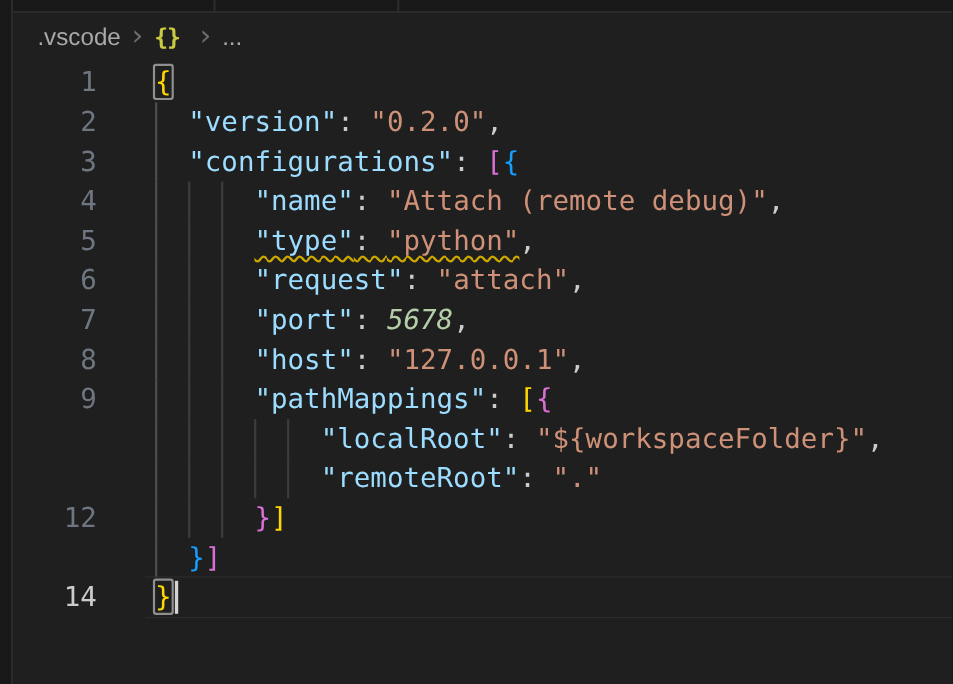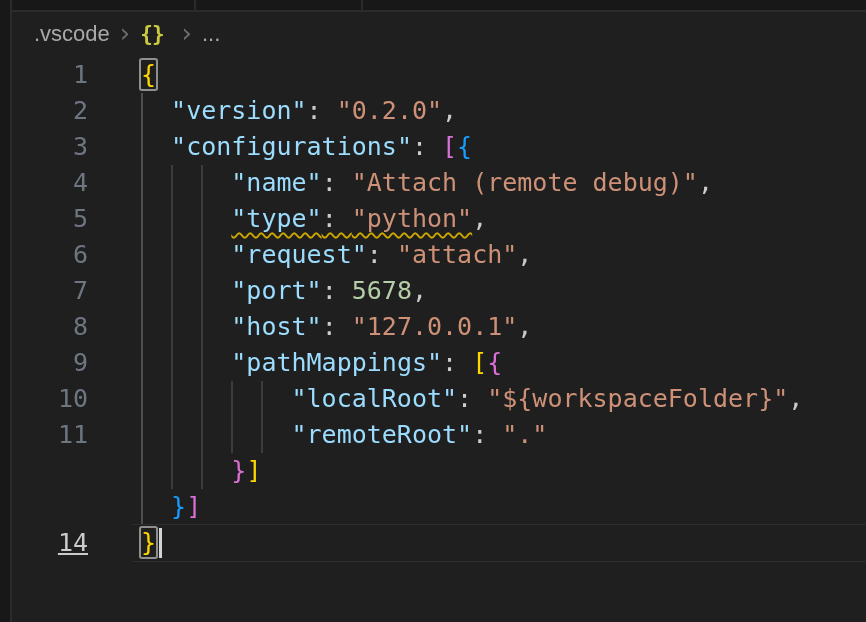--- a/index.html
+++ b/index.html
@@ -37,32 +37,32 @@
   .code-line { position:relative; height:36px; }
   .code-line.active::before {
     content:""; position:absolute; left:132px; right:0; top:-1px; bottom:-1px;
     border-top:1.5px solid #2d2d2d; border-bottom:1.5px solid #2d2d2d;
   }
   .gutter-num {
     position:absolute; left:0; top:0; width:88px; height:36px;
     text-align:right; color:#6e7681; line-height:36px;
     font-family:"DejaVu Sans Mono", monospace; font-size:25px;
   }
-  .code-line.active .gutter-num { color:#cccccc;text-decoration:underline; }
+  .code-line.active .gutter-num { color:#cccccc; }
   .line-content {
     position:absolute; left:141px; top:0; right:0; height:36px;
     white-space:pre; line-height:36px;
     font-family:"DejaVu Sans Mono", monospace; font-size:25px; color:#cccccc;
   }
   .indent-guide { position:absolute; top:0; bottom:0; width:1.5px; background:#3c3c3d; }
   .indent-guide.first { background:#4e4e50; }
 
   .tok.k  { color:#9cdcfe; }
   .tok.s  { color:#ce9178; }
-  .tok.n  { color:#b5cea8; }
+  .tok.n  { color:#b5cea8;font-style:italic; }
   .tok.p  { color:#cccccc; }
   .tok.g1 { color:#ffd700; }
   .tok.g2 { color:#da70d6; }
   .tok.g3 { color:#179fff; }
 
   .bracket-box { box-shadow:0 0 0 2px #8f8f8f; border-radius:1px; }
   .squiggle {
     text-decoration-line:underline;
     text-decoration-style:wavy;
     text-decoration-color:#cca700;
@@ -125,28 +125,27 @@
       </div>
       <div class="code-line">
         <div class="gutter-num">8</div>
         <div class="line-content"><span class="indent-guide first" style="left: 0ch;"></span><span class="indent-guide" style="left: 2ch;"></span><span class="indent-guide" style="left: 4ch;"></span><span class="tok p">      </span><span class="tok k">"host"</span><span class="tok p">: </span><span class="tok s">"127.0.0.1"</span><span class="tok p">,</span></div>
       </div>
       <div class="code-line">
         <div class="gutter-num">9</div>
         <div class="line-content"><span class="indent-guide first" style="left: 0ch;"></span><span class="indent-guide" style="left: 2ch;"></span><span class="indent-guide" style="left: 4ch;"></span><span class="tok p">      </span><span class="tok k">"pathMappings"</span><span class="tok p">: </span><span class="tok g1">[</span><span class="tok g2">{</span></div>
       </div>
       <div class="code-line">
-        <div class="gutter-num">10</div>
         <div class="line-content"><span class="indent-guide first" style="left: 0ch;"></span><span class="indent-guide" style="left: 2ch;"></span><span class="indent-guide" style="left: 4ch;"></span><span class="indent-guide" style="left: 6ch;"></span><span class="indent-guide" style="left: 8ch;"></span><span class="tok p">          </span><span class="tok k">"localRoot"</span><span class="tok p">: </span><span class="tok s">"${workspaceFolder}"</span><span class="tok p">,</span></div>
       </div>
       <div class="code-line">
-        <div class="gutter-num">11</div>
         <div class="line-content"><span class="indent-guide first" style="left: 0ch;"></span><span class="indent-guide" style="left: 2ch;"></span><span class="indent-guide" style="left: 4ch;"></span><span class="indent-guide" style="left: 6ch;"></span><span class="indent-guide" style="left: 8ch;"></span><span class="tok p">          </span><span class="tok k">"remoteRoot"</span><span class="tok p">: </span><span class="tok s">"."</span></div>
       </div>
       <div class="code-line">
+        <div class="gutter-num">12</div>
         <div class="line-content"><span class="indent-guide first" style="left: 0ch;"></span><span class="indent-guide" style="left: 2ch;"></span><span class="indent-guide" style="left: 4ch;"></span><span class="tok p">      </span><span class="tok g2">}</span><span class="tok g1">]</span></div>
       </div>
       <div class="code-line">
         <div class="line-content"><span class="indent-guide first" style="left: 0ch;"></span><span class="tok p">  </span><span class="tok g3">}</span><span class="tok g2">]</span></div>
       </div>
       <div class="code-line active">
         <div class="gutter-num">14</div>
         <div class="line-content"><span class="tok g1 bracket-box">}</span><span class="cursor"></span></div>
       </div>
     </div>

